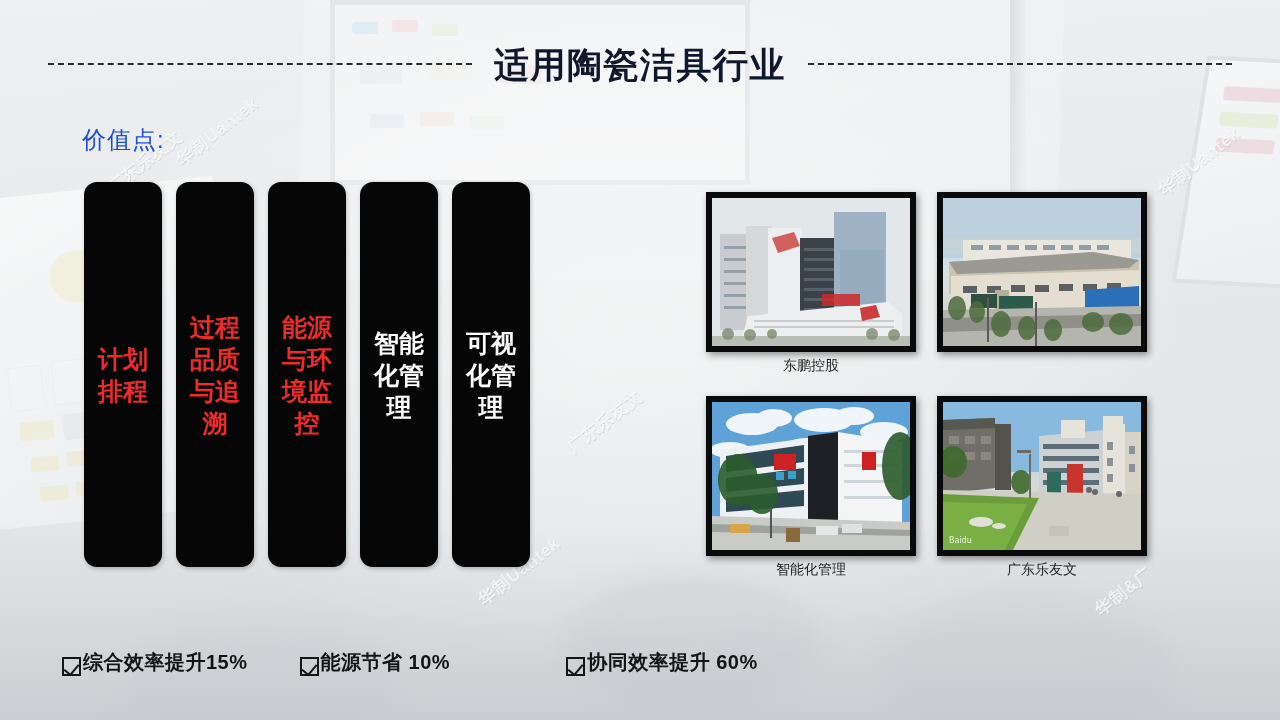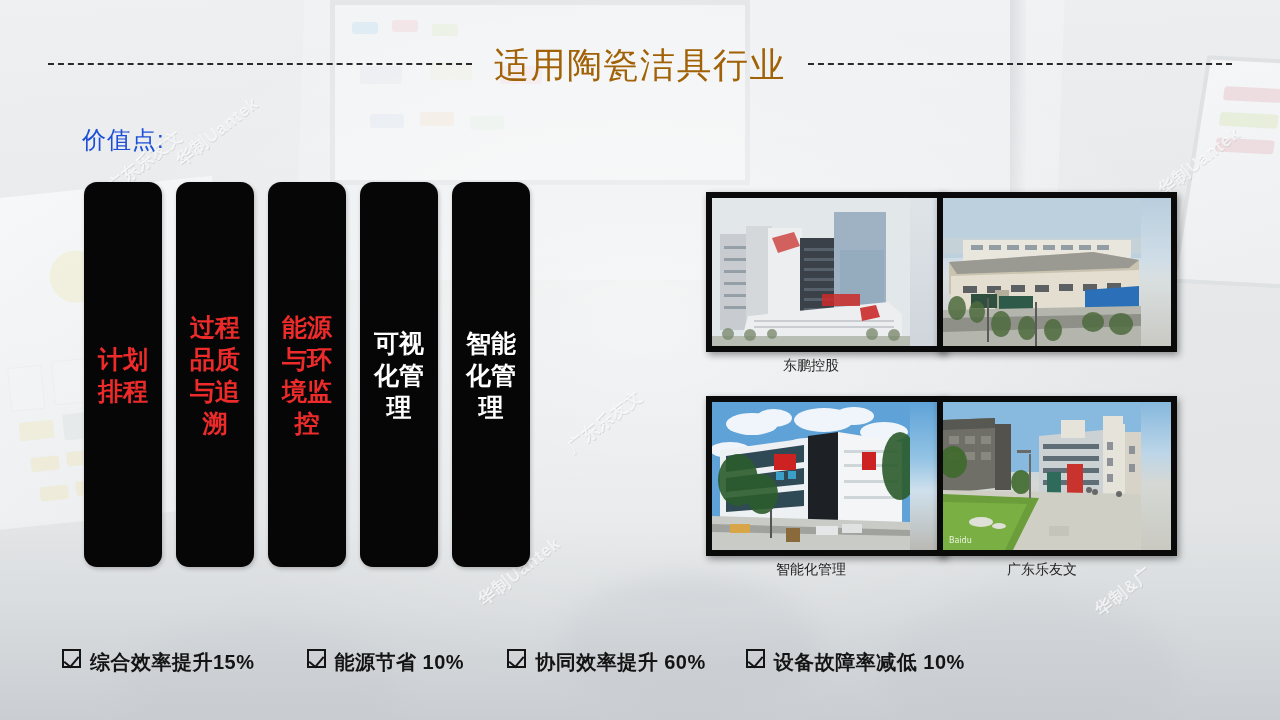--- a/index.html
+++ b/index.html
@@ -111,23 +111,23 @@
   }
   .rule {
     flex: 1 1 auto;
     height: 0;
     border-top: 2px dashed #1a1a1a;
     opacity: .92;
   }
   .rule.left  { margin-left: 48px; }
   .rule.right { margin-right: 48px; }
   .slide-title {
-    color: #a16207;
+    color: #0f172a;
     font-size: 35px;
-    font-weight: 400;
+    font-weight: 700;
     letter-spacing: 1.5px;
     padding: 0 22px;
     white-space: nowrap;
     line-height: 1;
   }
 
   
   .value-label {
     position: absolute;
     left: 82px; top: 124px;
@@ -172,21 +172,21 @@
     left: 706px; top: 192px;
     width: 462px;
     display: grid;
     grid-template-columns: 210px 210px;
     grid-column-gap: 33px;
     grid-row-gap: 10px;
     gap: 21px;
   }
   .photo-cell { width: 210px; }
   .photo-frame {
-    width: 240px; height: 160px;
+    width: 210px; height: 160px;
     border: 6px solid #0a0a0a;
     background: #b9c4cc;
     position: relative;
     overflow: hidden;
     box-shadow: 2px 3px 7px rgba(0,0,0,.4);
   }
   .photo-caption {
     margin-top: 5px;
     text-align: center;
     font-size: 14px;
@@ -215,26 +215,26 @@
   
   .benefits {
     position: absolute;
     left: 0; bottom: 44px; width: 100%;
     display: flex;
     align-items: center;
     padding: 0 62px;
   }
   .benefit {
     display: flex;
-    align-items: flex-start;
-    gap: 9px;
+    align-items: flex-end;
+    gap: 2px;
     white-space: nowrap;
   }
   .b1 { margin-right: 52px; }
-  .b2 { margin-right: 43px; }
+  .b2 { margin-right: 116px; }
   .b3 { margin-right: 40px; }
   .checkbox {
     width: 19px; height: 19px;
     border: 2px solid #141414;
     position: relative;
     flex: 0 0 auto;
   }
   .checkbox::after {
     content: "";
     position: absolute;
@@ -320,24 +320,24 @@
     <div class="pillar">
       <div class="pillar-text red">计划排程</div>
     </div>
     <div class="pillar">
       <div class="pillar-text red">过程品质与追溯</div>
     </div>
     <div class="pillar">
       <div class="pillar-text red">能源与环境监控</div>
     </div>
     <div class="pillar">
+      <div class="pillar-text white">智能化管理</div>
+    </div>
+    <div class="pillar">
       <div class="pillar-text white">可视化管理</div>
-    </div>
-    <div class="pillar">
-      <div class="pillar-text white">智能化管理</div>
     </div>
   </div>
 
   <div class="photos">
 
     <div class="photo-cell">
       <div class="photo-frame">
         <div class="ph p1">
           <svg width="198" height="148" viewBox="0 0 198 148" style="position:absolute;inset:0;">
             <rect x="0" y="0" width="198" height="148" fill="#e2e7ea"></rect>
@@ -550,19 +550,15 @@
       <span class="benefit-text">综合效率提升15%</span>
     </div>
     <div class="benefit b2">
       <span class="checkbox"></span>
       <span class="benefit-text">能源节省 10%</span>
     </div>
     <div class="benefit b3">
       <span class="checkbox"></span>
       <span class="benefit-text">协同效率提升 60%</span>
     </div>
-    <div class="benefit b4">
-      <span class="checkbox"></span>
-      <span class="benefit-text">设备故障率减低 10%</span>
-    </div>
   </div>
 
 </div>
 
 </body></html>

